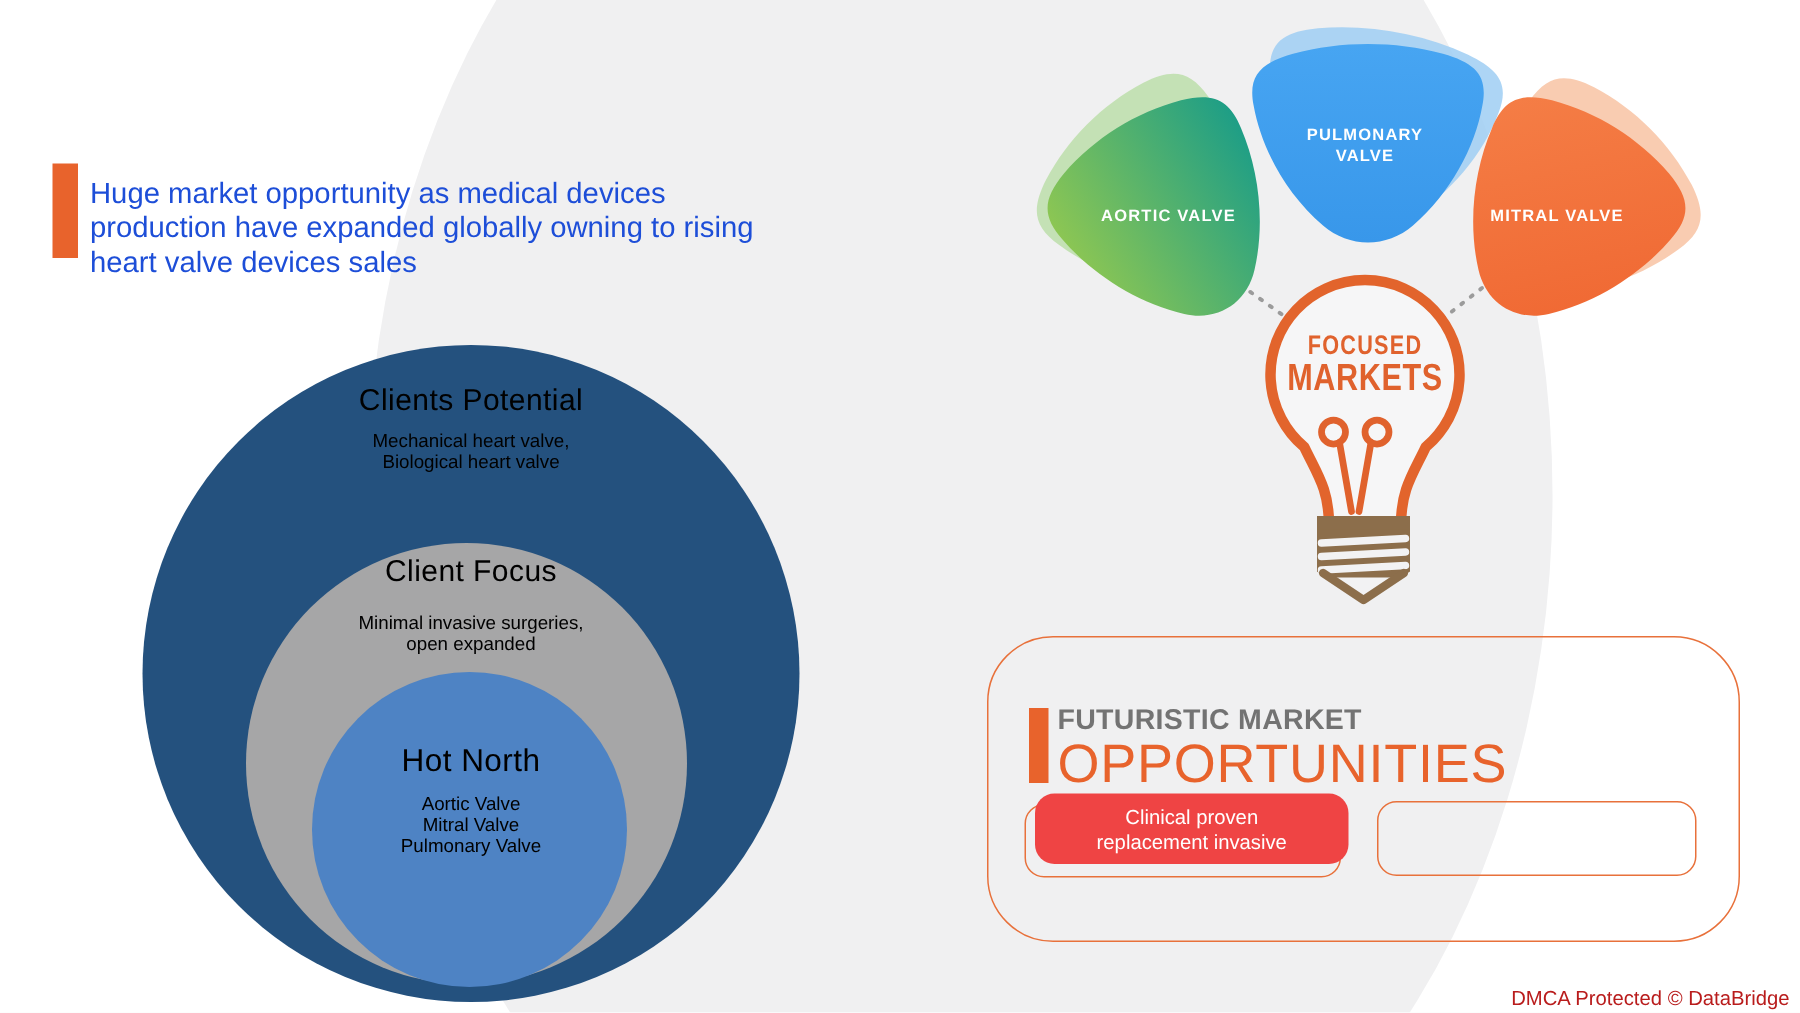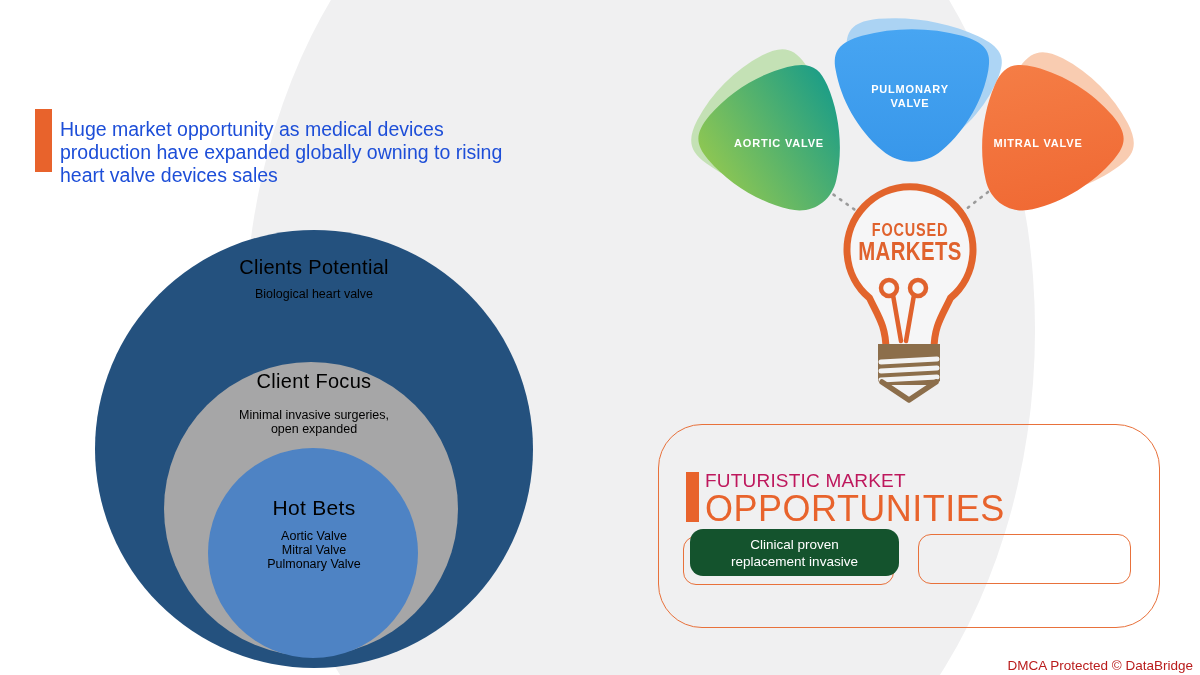--- a/index.html
+++ b/index.html
@@ -30,24 +30,24 @@
   .t3 .ct-title{font-size:21px;}
 
   
   .fm-svg{left:690px;top:10px;width:460px;height:400px;}
   .leaf-label{font-size:11px;font-weight:bold;fill:#ffffff;letter-spacing:.8px;}
   .bulb-word{fill:#E0622D;font-weight:bold;}
 
   
   .opp-panel{left:658px;top:424px;width:500px;height:202px;border:1.6px solid #E8713B;border-radius:44px;}
   .opp-bar{left:686px;top:472px;width:13px;height:50px;background:#E8632C;}
-  .opp-h1{left:705px;top:470px;font-size:19px;font-weight:normal;color:#be185d;letter-spacing:.2px;}
+  .opp-h1{left:705px;top:470px;font-size:19px;font-weight:bold;color:#737373;letter-spacing:.2px;}
   .opp-h2{left:705px;top:488px;font-size:36px;font-weight:400;color:#E8632C;letter-spacing:.5px;}
   .btn-outline{border:1.5px solid #E8713B;border-radius:13px;}
-  .btn{background:#14532d;border-radius:13px;color:#ffffff;font-size:13.5px;line-height:17px;
+  .btn{background:#ef4444;border-radius:13px;color:#ffffff;font-size:13.5px;line-height:17px;
        display:flex;flex-direction:column;align-items:center;justify-content:center;text-align:center;}
   .o1{left:683px;top:536px;width:209px;height:47px;}
   .b1{left:690px;top:529px;width:209px;height:47px;}
   .o2{left:918px;top:534px;width:211px;height:48px;}
   .b2{left:925px;top:527px;width:211px;height:48px;}
 
   .watermark{left:0;top:658px;width:1193px;text-align:right;font-size:13.5px;color:#b91c1c;}
 </style>
 </head>
 <body>
@@ -59,34 +59,35 @@
   <div class="abs quote-bar"></div>
   <div class="abs quote-text">Huge market opportunity as medical devices production have expanded globally owning to rising heart valve devices sales</div>
 
   <div class="abs circle circle-outer"></div>
   <div class="abs circle circle-mid"></div>
   <div class="abs circle circle-inner"></div>
 
   <div class="abs circle-text t1">
     <div class="ct-title">Clients Potential</div>
     <div class="ct-desc">
+      <div>Mechanical heart valve,</div>
       <div>Biological heart valve</div>
     </div>
   </div>
 
   <div class="abs circle-text t2">
     <div class="ct-title">Client Focus</div>
     <div class="ct-desc">
       <div>Minimal invasive surgeries,</div>
       <div>open expanded</div>
     </div>
   </div>
 
   <div class="abs circle-text t3">
-    <div class="ct-title">Hot Bets</div>
+    <div class="ct-title">Hot North</div>
     <div class="ct-desc">
       <div>Aortic Valve</div>
       <div>Mitral Valve</div>
       <div>Pulmonary Valve</div>
     </div>
   </div>
 
   <svg class="abs fm-svg" viewBox="0 0 460 400">
     <defs>
       <linearGradient id="gradGreen" x1="0" y1="0" x2="1" y2="0">

